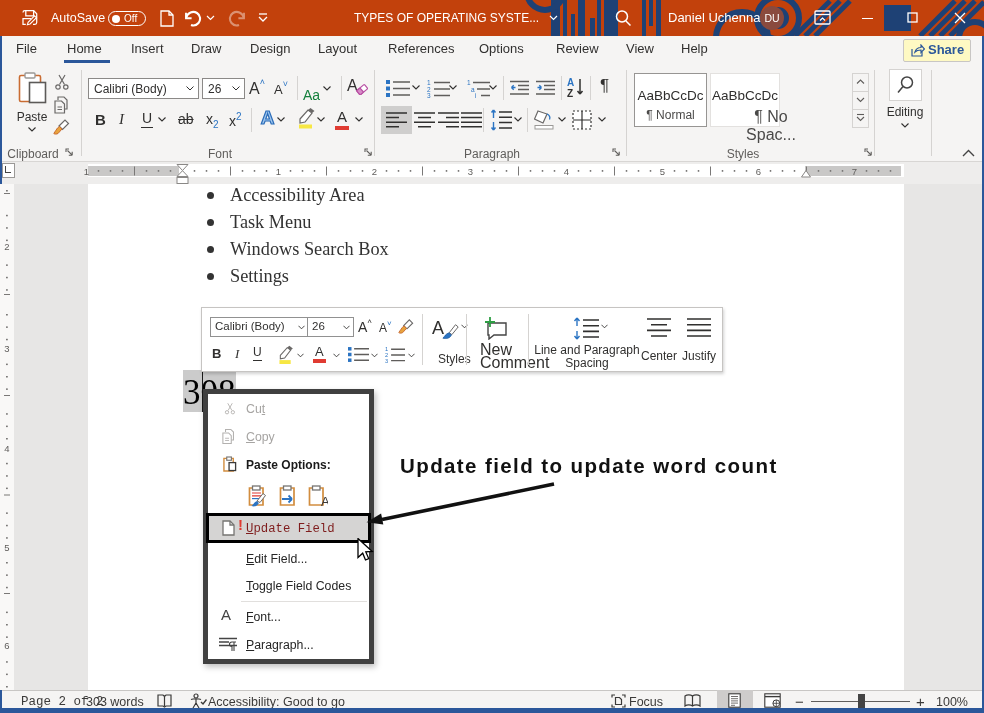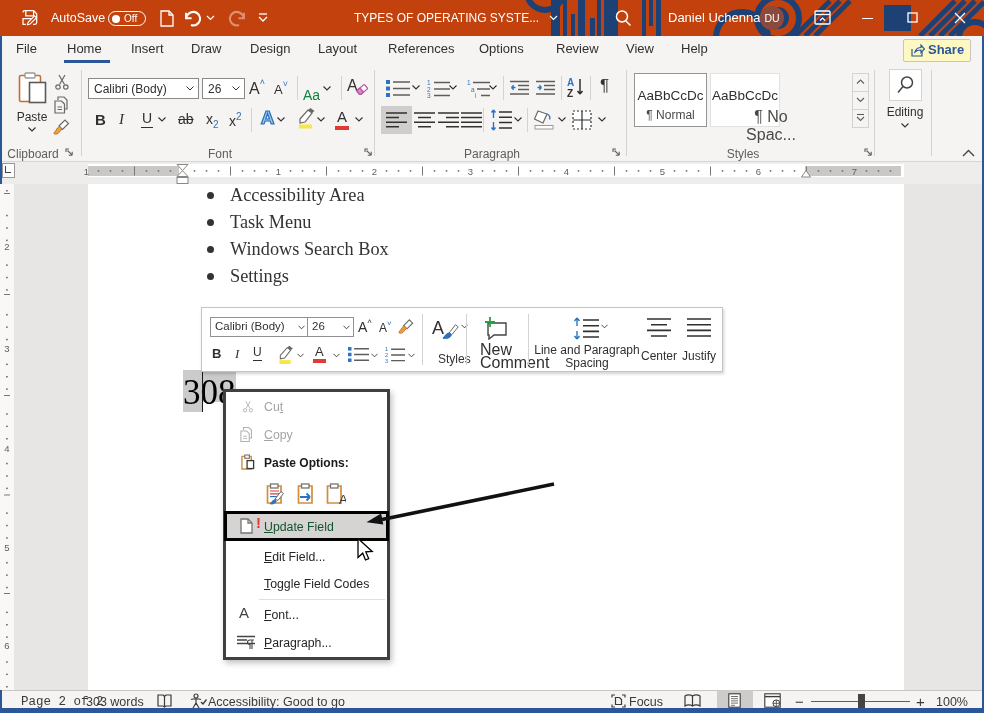--- a/index.html
+++ b/index.html
@@ -640,21 +640,21 @@
         </g>
     <g stroke="#5f5d5b" stroke-width="1.6">
           <path d="M7 3.5 H23 M7 10 H23 M7 16.5 H23"></path>
         </g>
   </svg>
   <svg class="abs" style="left:206px;top:45px" width="7" height="5" viewBox="0 0 8 5" fill="none" stroke="#31302f" stroke-width="1">
         <path d="M0.5 0.5 L4 4 L7.5 0.5"></path>
       </svg>
 </div>
 
-<div id="ctxmenu" class="abs" style="left:203px;top:389px;width:161px;height:265px;background:#fff;border:3px solid #404040;box-shadow:2px 3px 6px rgba(0,0,0,0.25);font-size:12.3px;color:#262626;margin-left:20px;">
+<div id="ctxmenu" class="abs" style="left:203px;top:389px;width:161px;height:265px;background:#fff;border:5px solid #404040;box-shadow:2px 3px 6px rgba(0,0,0,0.25);font-size:12.3px;color:#262626;">
   <svg class="abs" style="left:16px;top:7px" width="12" height="15" viewBox="0 0 16 16" fill="none" stroke="#b3b1af" stroke-width="1.2">
     <path d="M5 1 L10.5 10.5 M11 1 L5.5 10.5"></path>
         <circle cx="4" cy="13" r="2.2"></circle>
         <circle cx="11.8" cy="13" r="2.2"></circle>
   </svg>
   <div class="abs" style="left:38px;top:8px;color:#a6a4a2;">Cu<span style="text-decoration:underline;">t</span></div>
   <svg class="abs" style="left:14px;top:34px" width="15" height="17" viewBox="0 0 17 18" fill="none" stroke="#b3b1af" stroke-width="1.2">
     <path d="M4 4 V1 H10 L13 4 V13 H9"></path>
     <path d="M1 5 H7.5 L10.5 8 V17 H1 Z" fill="#fff"></path>
     <path d="M3.5 11 H8 M3.5 13.5 H8" stroke-width="1"></path>
@@ -688,35 +688,36 @@
     <path d="M1.5 3 H15 V20 H1.5 Z" fill="#fff" stroke="#d28d3f" stroke-width="1.7"></path>
     <rect x="4.5" y="1" width="7.5" height="4" fill="#fff" stroke="#767472" stroke-width="1.3"></rect>
     <text x="13" y="21" font-size="13" fill="#3b3a39" font-family="Liberation Sans">A</text>
   </svg>
   <div class="abs" style="left:-2px;top:119px;width:159px;height:24px;background:#d5d4d3;border:3px solid #000;"></div>
   <svg class="abs" style="left:14px;top:126px" width="14" height="16" viewBox="0 0 14 16">
     <path d="M1 1 H8 L12 5 V15 H1 Z" fill="#fff" stroke="#767472" stroke-width="1.3"></path>
     <path d="M8 1 V5 H12" fill="none" stroke="#767472" stroke-width="1.3"></path>
   </svg>
   <div class="abs" style="left:30px;top:122px;color:#e03b32;font-weight:bold;font-size:15px;">!</div>
-  <div class="abs" style="left:38px;top:128px;color:#14532d;"><span style="text-decoration:underline;">U</span>pdate Field</div>
+  <div class="abs" style="left:38px;top:128px;color:#7f1d1d;font-family:Liberation Mono, monospace;"><span style="text-decoration:underline;">U</span>pdate Field</div>
   <div class="abs" style="left:38px;top:158px;"><span style="text-decoration:underline;">E</span>dit Field...</div>
   <div class="abs" style="left:38px;top:185px;"><span style="text-decoration:underline;">T</span>oggle Field Codes</div>
   <div class="abs" style="left:33px;top:207px;width:126px;height:1px;background:#e1dfdd;"></div>
   <div class="abs" style="left:13px;top:212px;font-size:15px;color:#444;">A</div>
   <div class="abs" style="left:38px;top:216px;"><span style="text-decoration:underline;">F</span>ont...</div>
   <svg class="abs" style="left:11px;top:243px" width="18" height="14" viewBox="0 0 18 14">
     <g stroke="#444" stroke-width="1.4">
             <path d="M0 1.5 H18 M0 5 H10 M0 8.5 H18"></path>
           </g>
     <path d="M13 5 C11.5 5 10.5 6 10.5 7.3 C10.5 8.6 11.5 9.5 13 9.5 V14 M15 5 V14 M13 5 H17" stroke="#444" stroke-width="1.1" fill="none"></path>
   </svg>
   <div class="abs" style="left:38px;top:244px;"><span style="text-decoration:underline;">P</span>aragraph...</div>
 </g></div>
 
+<div class="abs" style="left:400px;top:454px;font-size:20.5px;font-weight:bold;color:#111;letter-spacing:1.4px;">Update field to update word count</div>
 <svg class="abs" style="left:360px;top:475px" width="220" height="85" viewBox="0 0 220 85">
   <path d="M194 9 L22 44.5" stroke="#111" stroke-width="3.6" fill="none"></path>
   <polygon points="6.5,47.3 21.1,38.6 23.3,49.4" fill="#111"></polygon>
 </svg>
 <svg class="abs" style="left:357px;top:538px" width="17" height="24" viewBox="0 0 17 24">
   <path d="M1 0.5 L1 19.5 L5.7 15.2 L8.5 22 L11.7 20.6 L8.8 13.9 L15.2 13.5 Z" fill="#fff" stroke="#000" stroke-width="1.3"></path>
 </svg>
 <div id="statusbar">
   <div class="abs" style="left:21px;top:4px;font-family:Liberation Mono, monospace;">Page 2 of 2</div>
   <div class="abs" style="left:86px;top:4px;">303 words</div>

